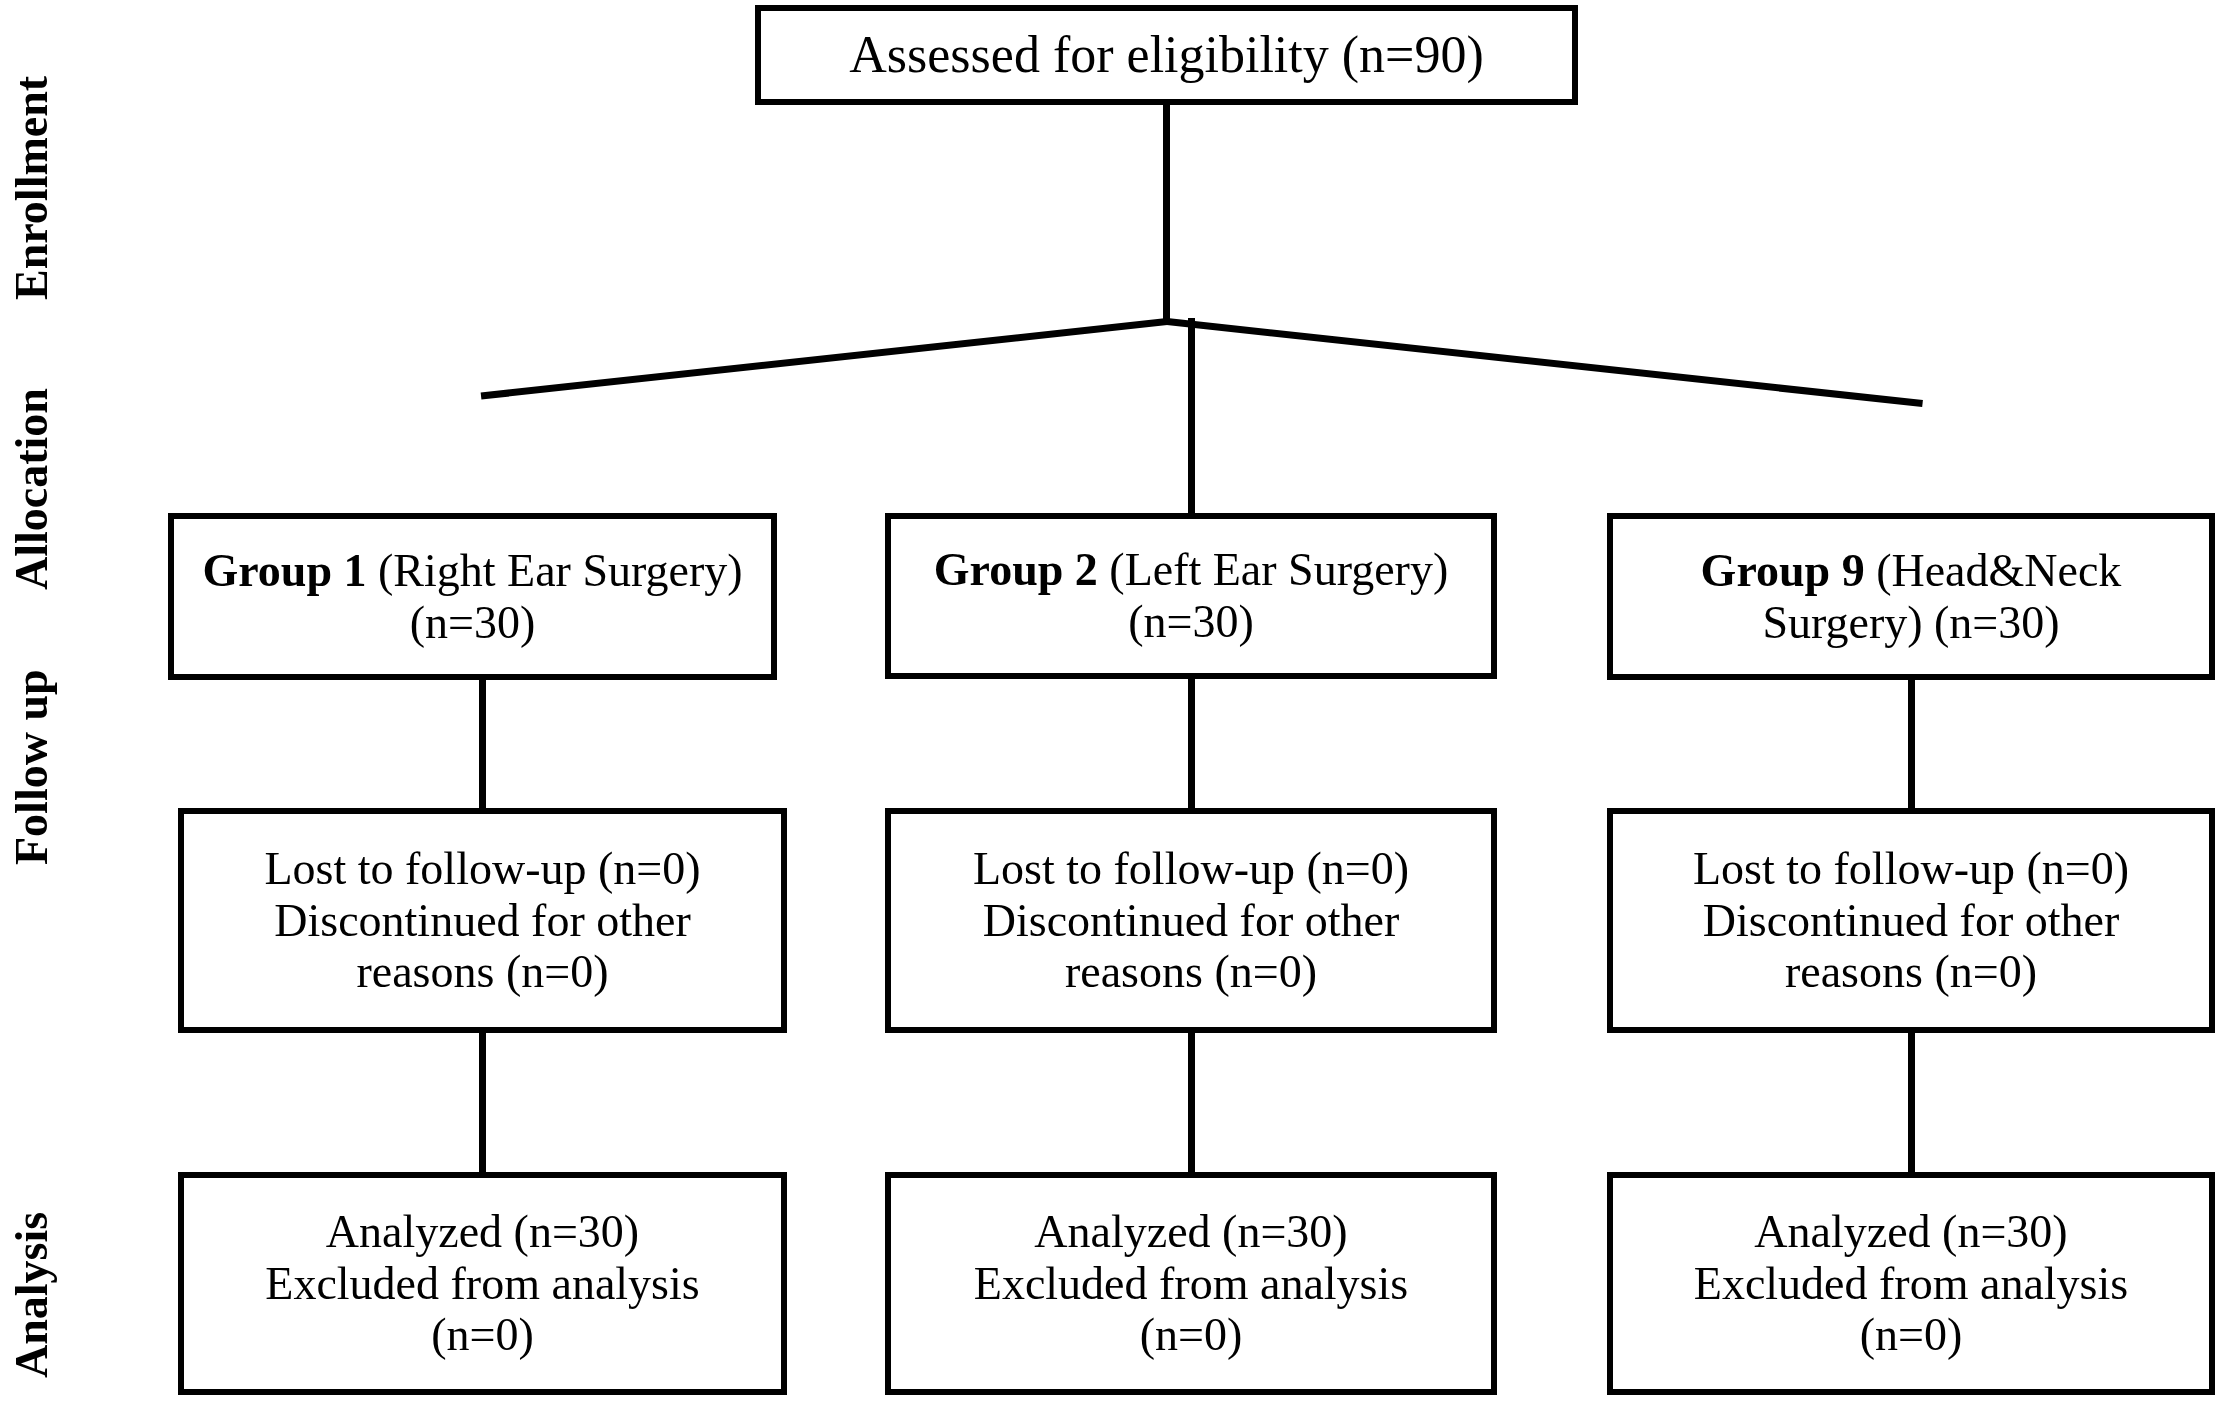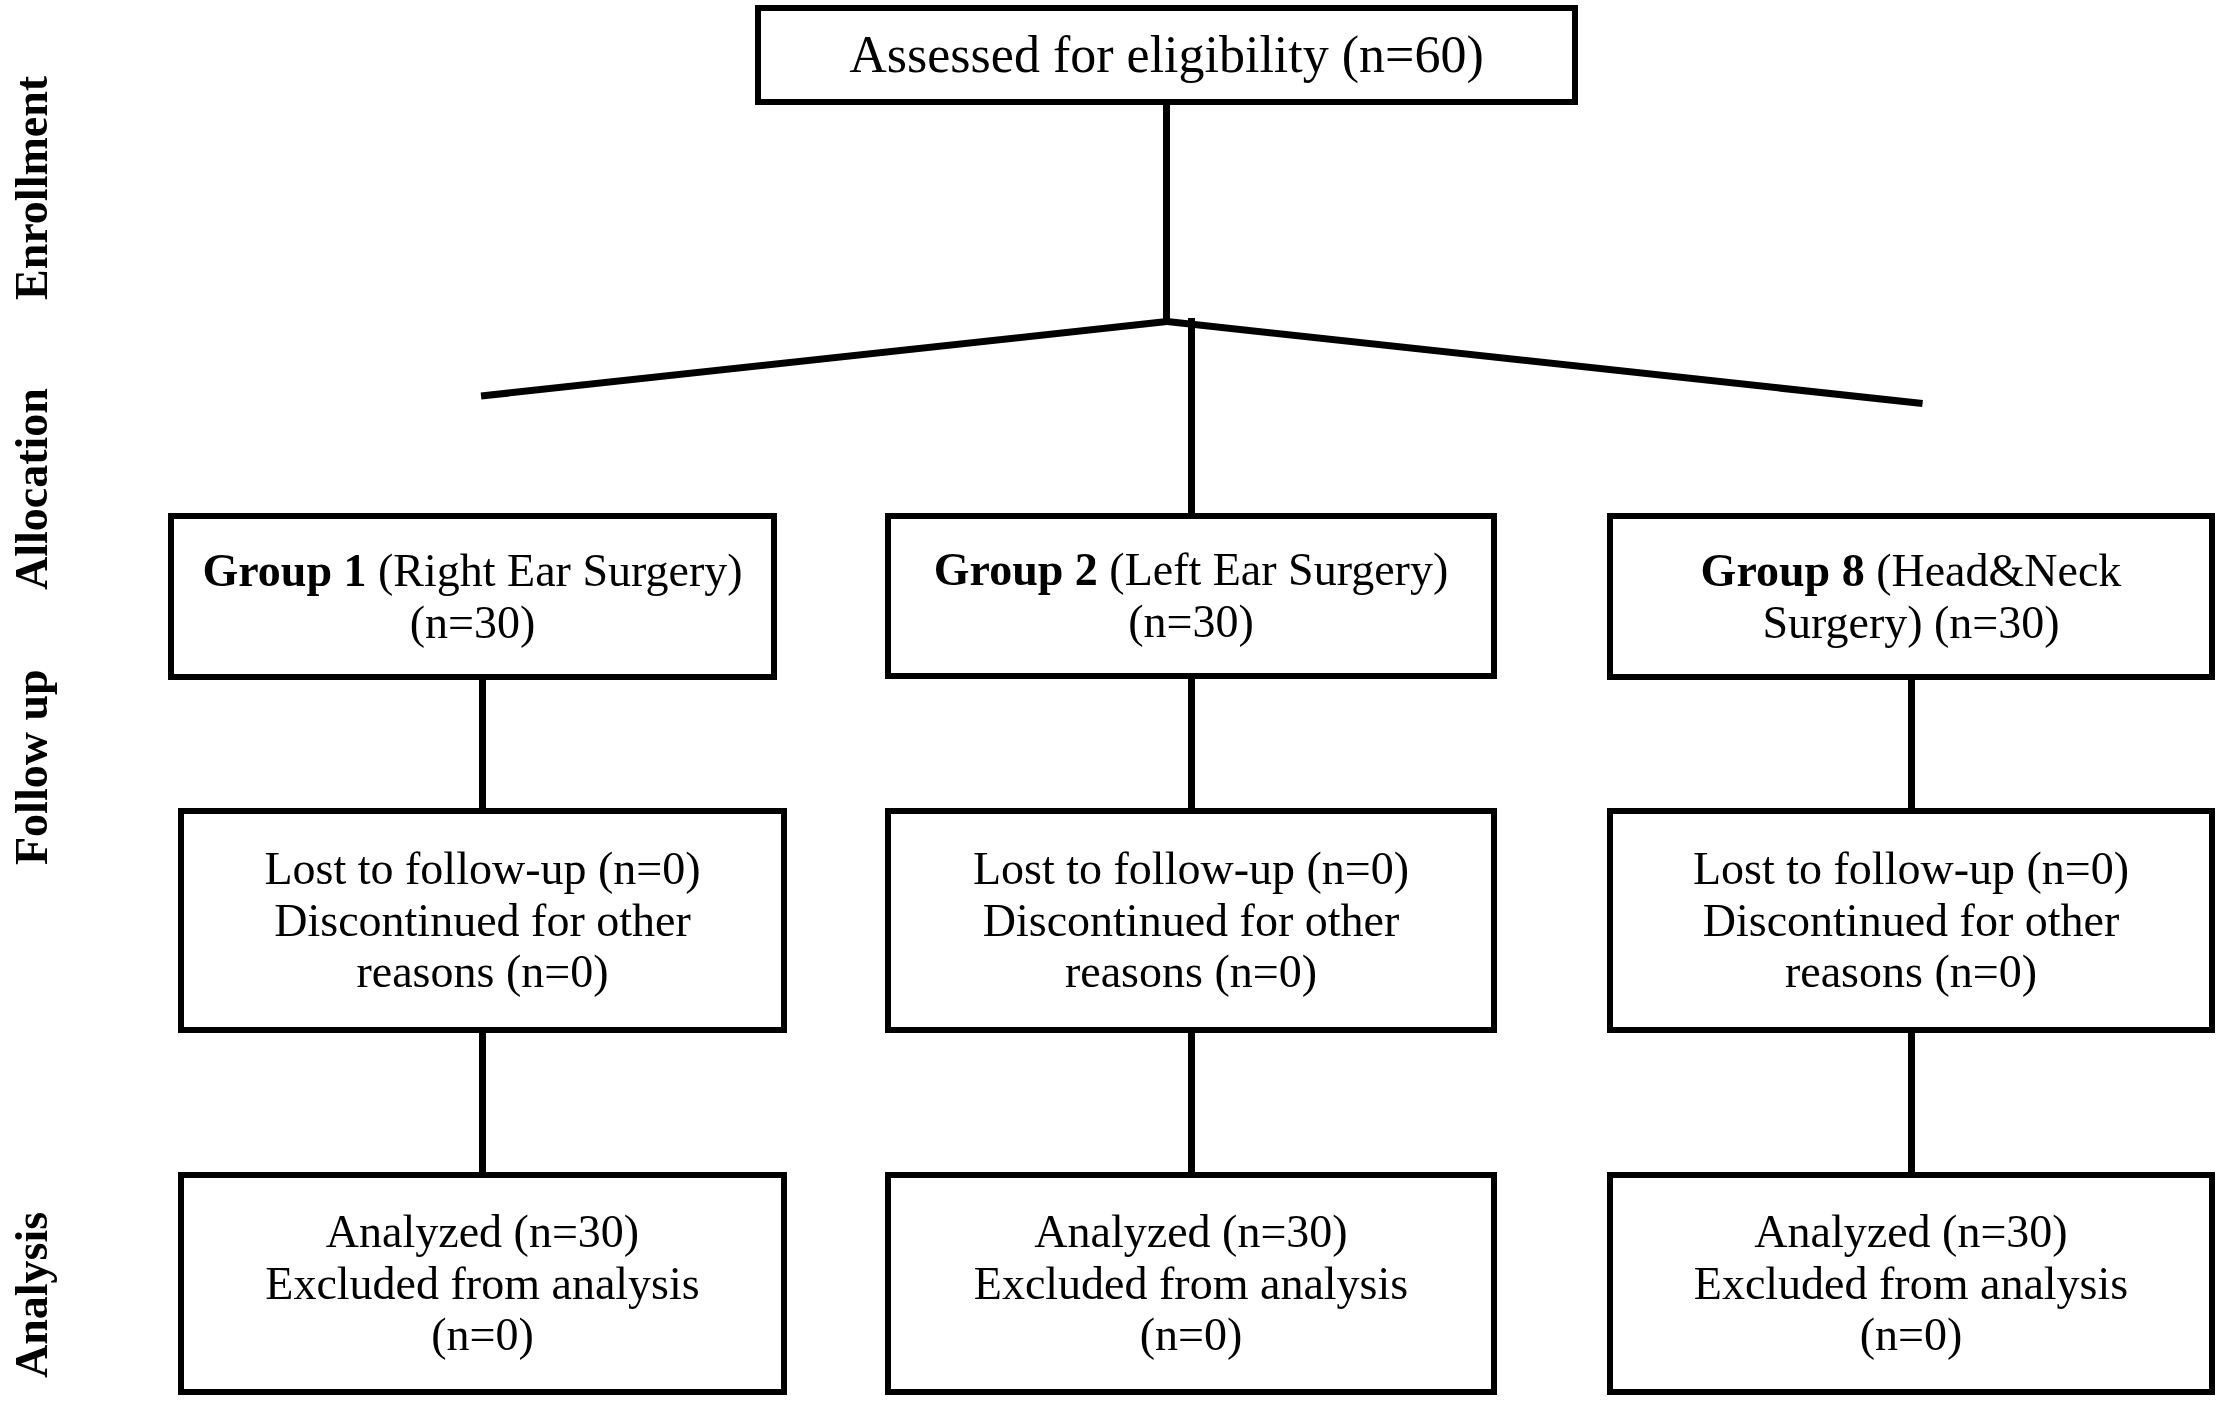--- a/index.html
+++ b/index.html
@@ -87,38 +87,38 @@
 
   <div class="conn-v" style="left:479px; top:676px; height:136px;"></div>
   <div class="conn-v" style="left:1188px; top:676px; height:136px;"></div>
   <div class="conn-v" style="left:1908px; top:676px; height:136px;"></div>
 
   <div class="conn-v" style="left:479px; top:1029px; height:147px;"></div>
   <div class="conn-v" style="left:1188px; top:1029px; height:147px;"></div>
   <div class="conn-v" style="left:1908px; top:1029px; height:147px;"></div>
 
   <div class="flow-box" style="left:755px; top:5px; width:823px; height:100px; font-size:52px;">
-    <span class="box-text">Assessed for eligibility (n=60)</span>
+    <span class="box-text">Assessed for eligibility (n=90)</span>
   </div>
 
   <div class="flow-box" style="left:168px; top:513px; width:609px; height:167px; font-size:46px;">
     <span class="box-text">
       <span class="bx-title">Group 1</span><span> </span><span>(Right Ear Surgery) (n=30)</span>
     </span>
   </div>
 
   <div class="flow-box" style="left:885px; top:513px; width:612px; height:166px; font-size:46px;">
     <span class="box-text">
       <span class="bx-title">Group 2</span><span> </span><span>(Left Ear Surgery) (n=30)</span>
     </span>
   </div>
 
   <div class="flow-box" style="left:1607px; top:513px; width:608px; height:167px; font-size:46px;">
     <span class="box-text">
-      <span class="bx-title">Group 8</span><span> </span><span>(Head&amp;Neck Surgery) (n=30)</span>
+      <span class="bx-title">Group 9</span><span> </span><span>(Head&amp;Neck Surgery) (n=30)</span>
     </span>
   </div>
 
   <div class="flow-box" style="left:178px; top:808px; width:609px; height:225px; font-size:46px;">
     <span class="box-text">
       <span>Lost to follow-up (n=0)</span><br>
       <span>Discontinued for other</span><br>
       <span>reasons (n=0)</span>
     </span>
   </div>

